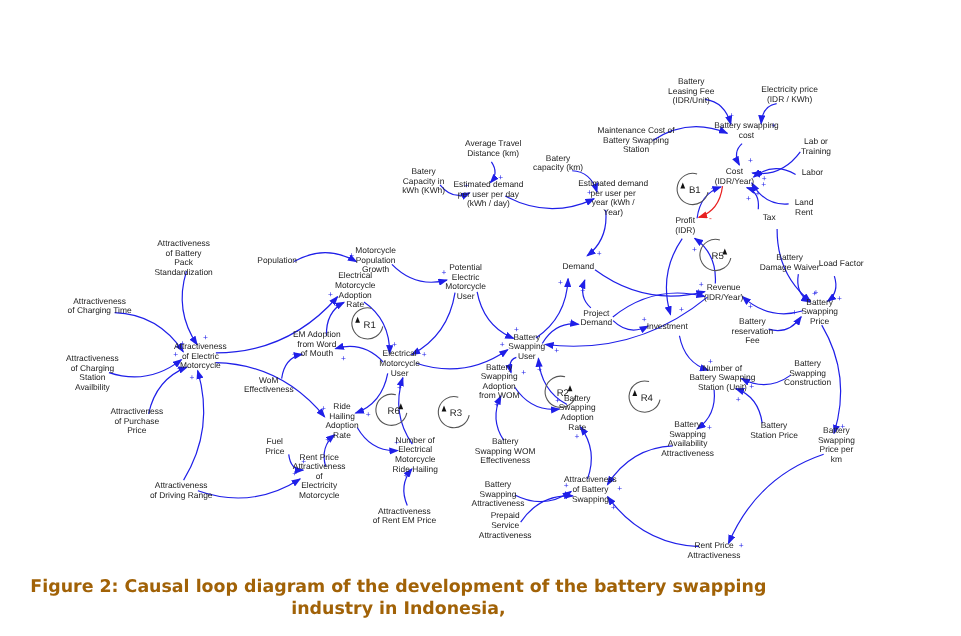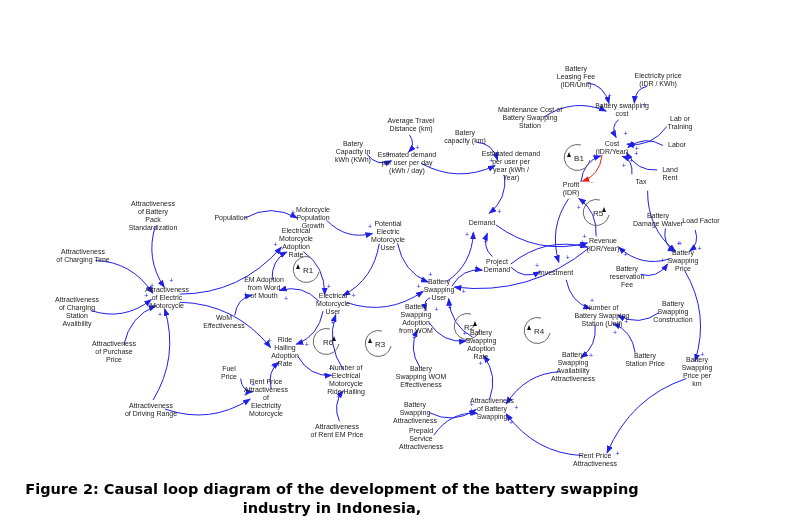--- a/index.html
+++ b/index.html
@@ -1,19 +1,19 @@
 <!DOCTYPE html>
 <html><head>
 <meta charset="utf-8">
 <style>
   html, body { margin:0; padding:0; background:#ffffff; }
   body { width:801px; height:530px; position:relative; overflow:hidden; font-family:"Liberation Sans", sans-serif; }
   #diagram { position:absolute; left:0; top:0; width:801px; height:470px; }
   .node { position:absolute; font-family:"Liberation Sans", sans-serif; font-size:7px; line-height:8px; color:#222; text-align:center; white-space:pre; transform:translate(-50%,-50%); }
-  .caption { position:absolute; left:0; top:480px; width:664px; text-align:center; font-family:"DejaVu Sans", sans-serif; font-weight:bold; font-size:14.5px; line-height:19px; color:#000000; }
+  .caption { position:absolute; left:0; top:480px; width:664px; text-align:center; font-family:"DejaVu Sans", sans-serif; font-weight:bold; font-size:14.5px; line-height:19px; color:#a16207; }
 </style>
 </head>
 <body>
 
 <svg id="diagram" width="801" height="470" viewBox="0 0 801 470">
   <defs>
     <marker id="arr" markerWidth="8" markerHeight="6" refX="7" refY="3" orient="auto">
       <path d="M0,0 L8,3 L0,6 Z" fill="#1f1fe8"></path>
     </marker>
     <marker id="arrRed" markerWidth="8" markerHeight="6" refX="7" refY="3" orient="auto">

